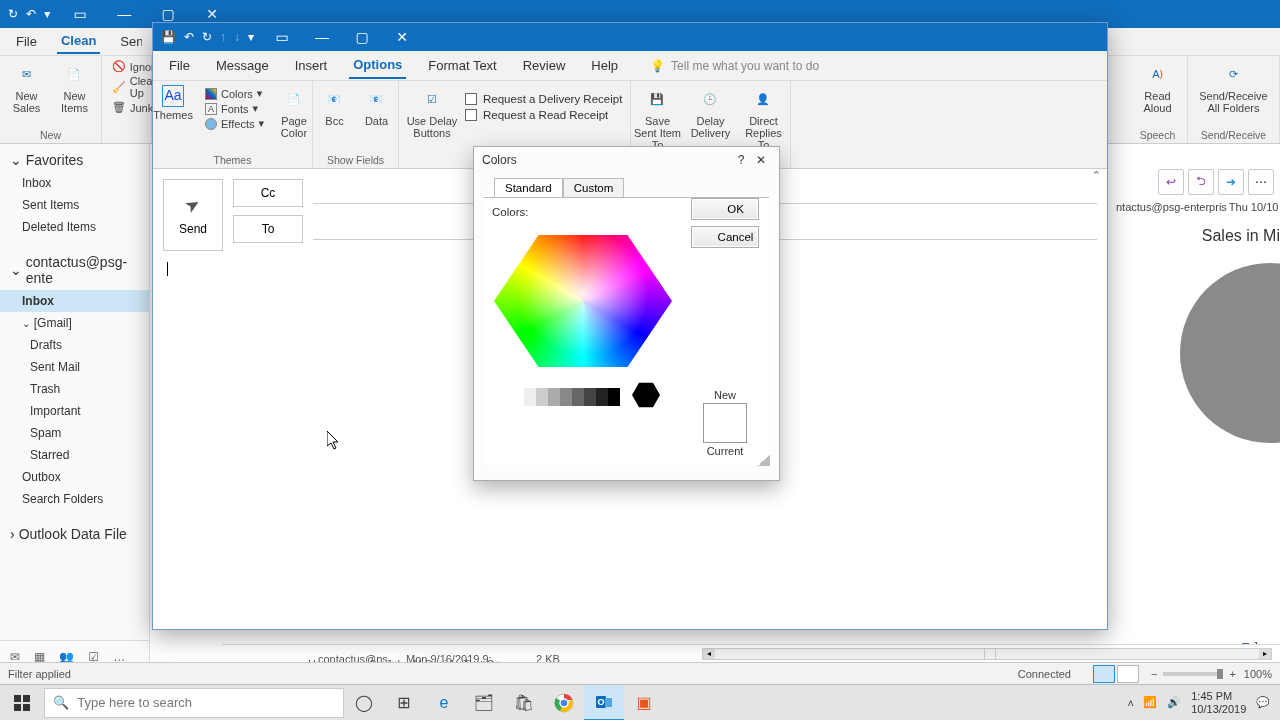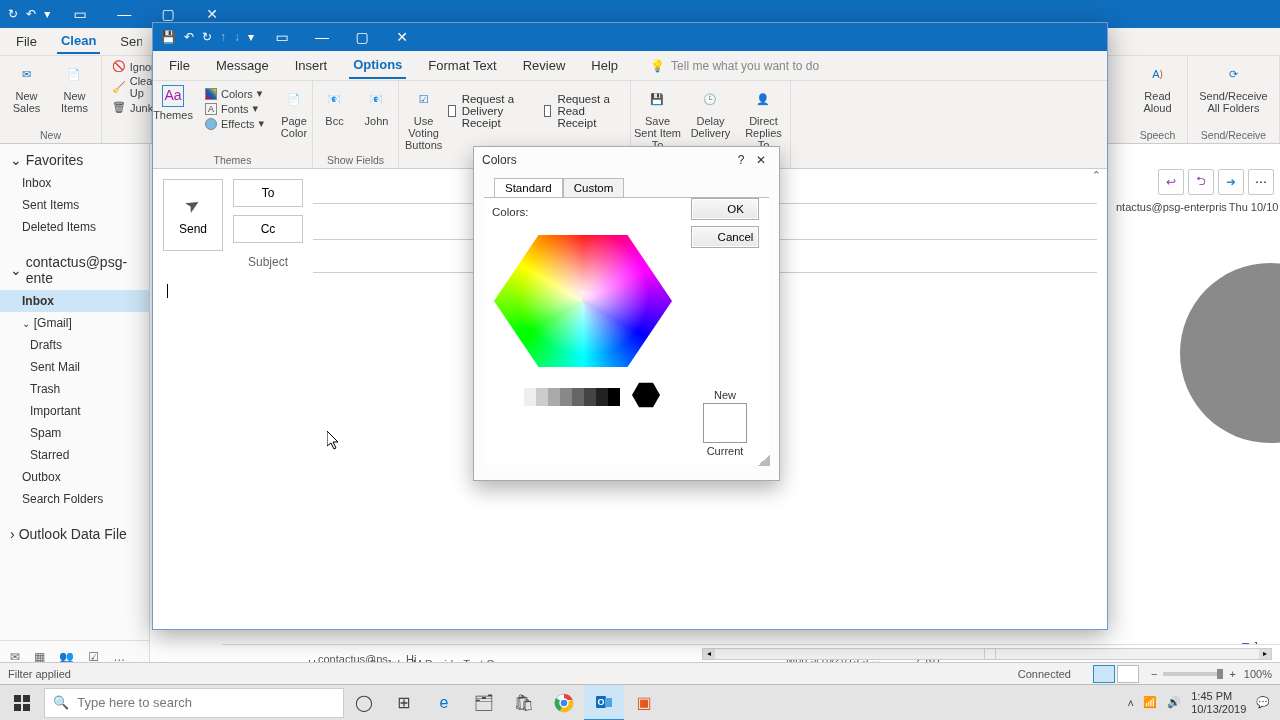--- a/index.html
+++ b/index.html
@@ -226,28 +226,28 @@
         <span style="color:#8e3ba0;">⮌</span>
       </div>
     <div class="rbtn">
         <span style="color:#2a8dd4;">➜</span>
       </div>
     <div class="rbtn">
         <span>⋯</span>
       </div>
   </div>
   <div class="sender"><span>ntactus@psg-enterpris</span><span style="margin-left:2px;">Thu 10/10</span></div>
+  <div class="chart-title">Sales in Mi</div>
   <div class="pie"></div>
   <div class="legend"><span class="sq"></span><span>Jan</span></div>
 </div>
 
 <div class="msg-list-row">
   <div style="width:86px;"></div>
   <div class="col" style="width:88px;">contactus@ps...</div>
-  <div class="col" style="width:380px;">Hi</div>
   <div class="col" style="width:130px;">Mon 9/16/2019 9:...</div>
   <div class="col" style="width:50px;">2 KB</div>
 </div>
 <div style="position:absolute;left:308px;bottom:50px;font-size:11px;color:#555;display:flex;gap:10px;">
   <span>How are you?</span>
   <span>John M David</span>
   <span>Test Company</span>
 </div>
 <div style="position:absolute;right:8px;bottom:60px;width:570px;height:12px;border:1px solid #ccc;background:#f1f1f1;">
   <div style="position:absolute;left:0;top:0;width:12px;height:10px;background:#ddd;text-align:center;font-size:8px;">◂</div>
@@ -299,21 +299,21 @@
     <div class="tellme">
         <span>💡</span>
         <span>Tell me what you want to do</span>
       </div>
   </div>
 
   <div class="mw-ribbon">
     <div class="rgroup" style="width:160px;">
       <div class="row">
         <div class="bigbtn" style="width:44px;">
-          <span class="ico" style="border:1px solid #2a8dd4;width:22px;height:22px;font-size:14px;color:#a21caf;">Aa</span>
+          <span class="ico" style="border:1px solid #2a8dd4;width:22px;height:22px;font-size:14px;color:#1d4ed8;">Aa</span>
           <span>Themes</span>
         </div>
         <div class="rib-mini" style="padding-top:2px;">
           <div class="it">
               <span class="sq" style="background:linear-gradient(45deg,#d04,#06c,#fc0);"></span>
               <span>Colors</span> 
               <span>▾</span>
             </div>
           <div class="it">
               <span class="sq" style="font-size:9px;text-align:center;line-height:10px;">A</span>
@@ -334,32 +334,32 @@
       <div class="groupname">Themes</div>
     </div>
     <div class="rgroup" style="width:86px;">
       <div class="row">
         <div class="bigbtn" style="width:36px;">
             <span class="ico" style="color:#2a8dd4;">📧</span>
             <span>Bcc</span>
           </div>
         <div class="bigbtn" style="width:36px;">
             <span class="ico" style="color:#2a8dd4;">📧</span>
-            <span>John</span>
+            <span>Data</span>
           </div>
       </div>
       <div class="groupname">Show Fields</div>
     </div>
     <div class="rgroup" style="width:232px;align-items:flex-start;">
       <div class="row" style="align-items:flex-start;">
         <div class="bigbtn" style="width:54px;">
             <span class="ico">☑</span>
-            <span>Use Voting Buttons</span>
-          </div>
-        <div style="display:flex;flex-direction:row;gap:8px;padding-top:6px;">
+            <span>Use Delay Buttons</span>
+          </div>
+        <div style="display:flex;flex-direction:column;padding-top:6px;">
           <label class="chk">
               <span class="box"></span>
               <span>Request a Delivery Receipt</span>
             </label>
           <label class="chk">
               <span class="box"></span>
               <span>Request a Read Receipt</span>
             </label>
         </div>
       </div>
@@ -385,29 +385,25 @@
   </div>
   <span class="collapse-chev">⌃</span>
 
   <div class="compose">
     <div class="sendbox">
       <span class="arrow">➤</span>
       <span>Send</span>
     </div>
     <div class="fieldcol">
       <div class="fieldrow">
-        <div class="btnfield">To</div>
-        <input class="txtfield" style="">
-      </div>
-      <div class="fieldrow">
         <div class="btnfield">Cc</div>
         <input class="txtfield" style="">
       </div>
       <div class="fieldrow">
-        <div class="sublabel">Subject</div>
+        <div class="btnfield">To</div>
         <input class="txtfield" style="">
       </div>
     </div>
   </div>
   <div class="body-area"><span class="cursor"></span></div>
 
   <svg style="position:absolute;left:174px;top:408px;" width="14" height="20">
       <path d="M0 0 L0 15 L4 12 L7 18 L9 17 L6 11 L11 11 Z" fill="#fff" stroke="#000" stroke-width="1"></path>
     </svg>
 </div>

